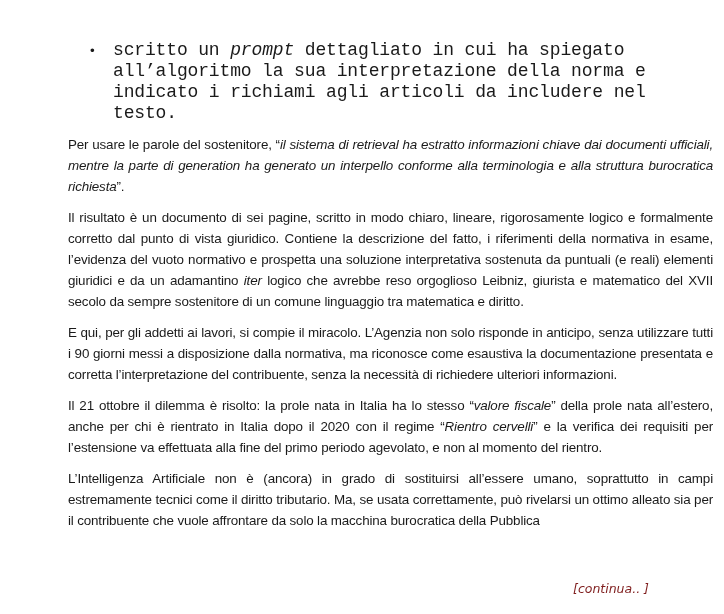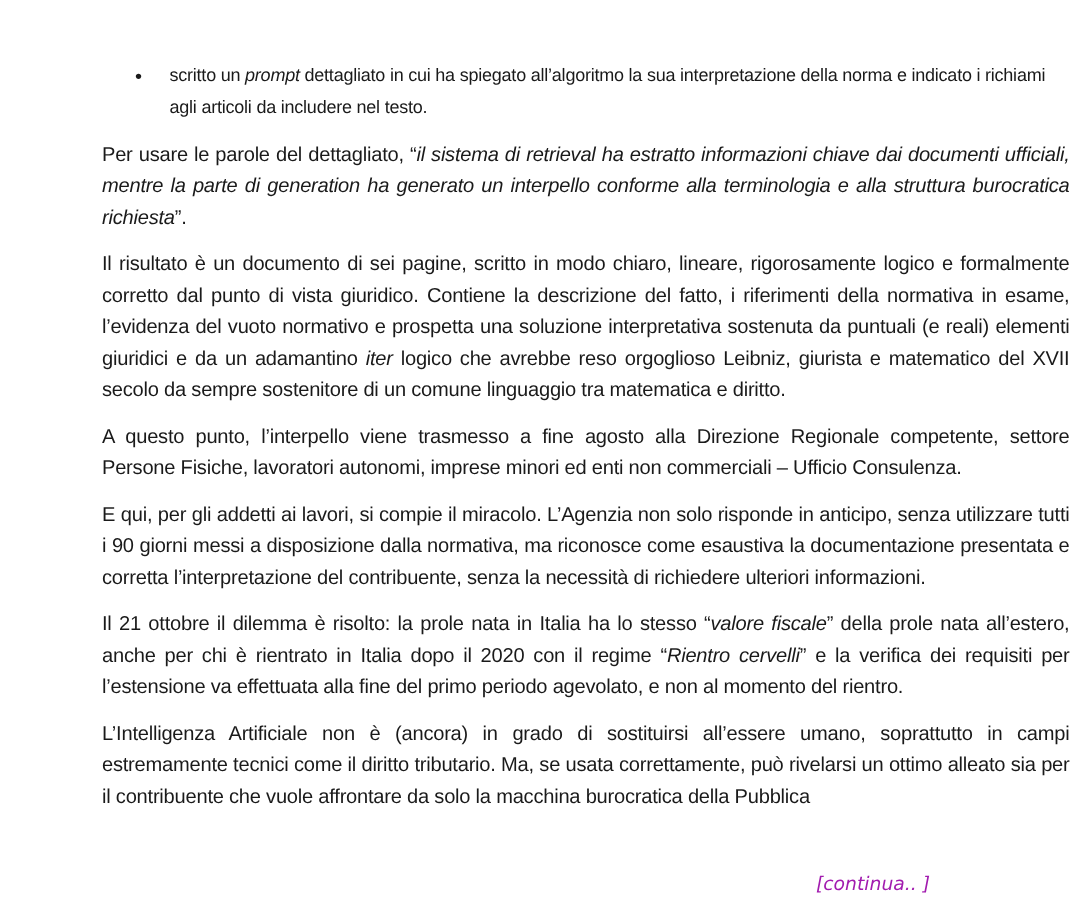--- a/index.html
+++ b/index.html
@@ -34,51 +34,51 @@
     }
     .bullet {
       width: 45px;
       padding-left: 22px;
       box-sizing: border-box;
       font-size: 13.4px;
       line-height: 21px;
     }
     .bullet-text {
       flex: 1;
-      font-size: 12px;
+      font-size: 18px;
       line-height: 21px;
       letter-spacing: -0.15px;
+      font-family: Liberation Mono, monospace;
     }
     em { font-style: italic; }
     .continua {
       position: absolute;
-      left: 544px;
+      left: 573px;
       top: 581px;
       font-size: 13.4px;
       font-style: italic;
-      color: #a21caf;
+      color: #7f1d1d;
       font-family: "DejaVu Sans", sans-serif;
       font-size: 12.5px;
     }
   </style>
 </head>
 <body>
 
 <div class="page">
 
   <div class="bullet-row">
     <span class="bullet">•</span>
     <span class="bullet-text"><span>scritto un </span><em>prompt</em><span> dettagliato in cui ha spiegato all’algoritmo la sua interpretazione della norma e indicato i richiami agli articoli da includere nel testo.</span></span>
   </div>
 
-  <p class="p"><span>Per usare le parole del dettagliato, “</span><em>il sistema di retrieval ha estratto informazioni chiave dai documenti ufficiali, mentre la parte di generation ha generato un interpello conforme alla terminologia e alla struttura burocratica richiesta</em><span>”.</span></p>
+  <p class="p"><span>Per usare le parole del sostenitore, “</span><em>il sistema di retrieval ha estratto informazioni chiave dai documenti ufficiali, mentre la parte di generation ha generato un interpello conforme alla terminologia e alla struttura burocratica richiesta</em><span>”.</span></p>
 
   <p class="p"><span>Il risultato è un documento di sei pagine, scritto in modo chiaro, lineare, rigorosamente logico e formalmente corretto dal punto di vista giuridico. Contiene la descrizione del fatto, i riferimenti della normativa in esame, l’evidenza del vuoto normativo e prospetta una soluzione interpretativa sostenuta da puntuali (e reali) elementi giuridici e da un adamantino </span><em>iter</em><span> logico che avrebbe reso orgoglioso Leibniz, giurista e matematico del XVII secolo da sempre sostenitore di un comune linguaggio tra matematica e diritto.</span></p>
 
-  <p class="p">A questo punto, l’interpello viene trasmesso a fine agosto alla Direzione Regionale competente, settore Persone Fisiche, lavoratori autonomi, imprese minori ed enti non commerciali – Ufficio Consulenza.</p>
 
   <p class="p">E qui, per gli addetti ai lavori, si compie il miracolo. L’Agenzia non solo risponde in anticipo, senza utilizzare tutti i 90 giorni messi a disposizione dalla normativa, ma riconosce come esaustiva la documentazione presentata e corretta l’interpretazione del contribuente, senza la necessità di richiedere ulteriori informazioni.</p>
 
   <p class="p"><span>Il 21 ottobre il dilemma è risolto: la prole nata in Italia ha lo stesso “</span><em>valore fiscale</em><span>” della prole nata all’estero, anche per chi è rientrato in Italia dopo il 2020 con il regime “</span><em>Rientro cervelli</em><span>” e la verifica dei requisiti per l’estensione va effettuata alla fine del primo periodo agevolato, e non al momento del rientro.</span></p>
 
 
   <p class="p">L’Intelligenza Artificiale non è (ancora) in grado di sostituirsi all’essere umano, soprattutto in campi estremamente tecnici come il diritto tributario. Ma, se usata correttamente, può rivelarsi un ottimo alleato sia per il contribuente che vuole affrontare da solo la macchina burocratica della Pubblica</p>
 
 </div>
 

